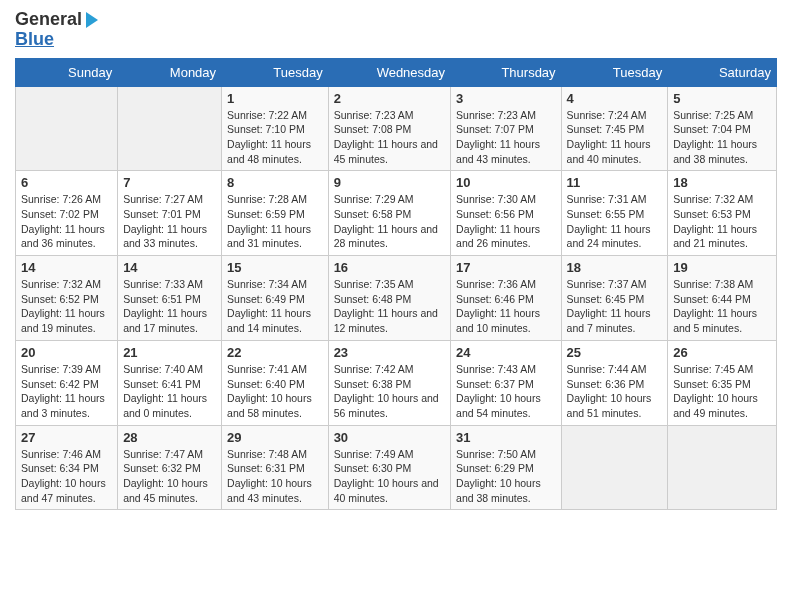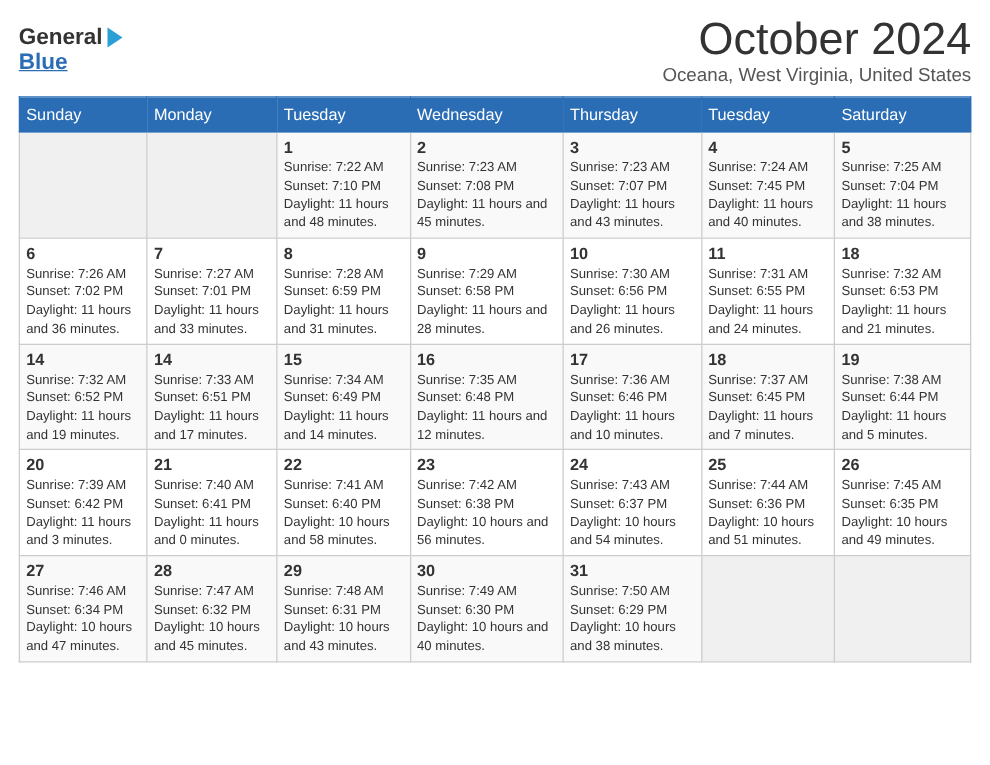--- a/index.html
+++ b/index.html
@@ -6,21 +6,21 @@
     body {
       font-family: Arial, sans-serif;
       background: #fff;
       width: 792px;
       min-height: 612px;
       padding: 10px 15px 15px 15px;
     }
     .header {
       display: flex;
       justify-content: space-between;
-      align-items: center;
+      align-items: flex-end;
       margin-bottom: 8px;
     }
     .logo {
       display: flex;
       flex-direction: column;
       align-items: flex-start;
       line-height: 1.1;
     }
     .logo-general {
       font-size: 18px;
@@ -57,21 +57,21 @@
     }
     table {
       width: 100%;
       border-collapse: collapse;
       font-size: 11px;
     }
     thead tr th {
       background-color: #2a6db5;
       color: #fff;
       padding: 6px 5px;
-      text-align: left;
+      text-align: right;
       font-size: 13px;
       font-weight: normal;
       border: 1px solid #2a6db5;
     }
     tbody tr td {
       border: 1px solid #ccc;
       padding: 4px 5px;
       vertical-align: top;
       min-height: 70px;
       height: 80px;
@@ -102,24 +102,20 @@
 </head>
 <body>
 
 <div class="header">
   <div class="logo">
     <div style="display:flex;align-items:center;">
       <span class="logo-general">General</span>
       <span class="logo-arrow"></span>
     </div>
     <span class="logo-blue">Blue</span>
-  </div>
-  <div class="title-area">
-    <div class="month-title">October 2024</div>
-    <div class="location">Oceana, West Virginia, United States</div>
   </div>
 </div>
 
 <table>
   <thead>
     <tr>
     <th>Sunday</th>
         <th>Monday</th>
         <th>Tuesday</th>
         <th>Wednesday</th>

